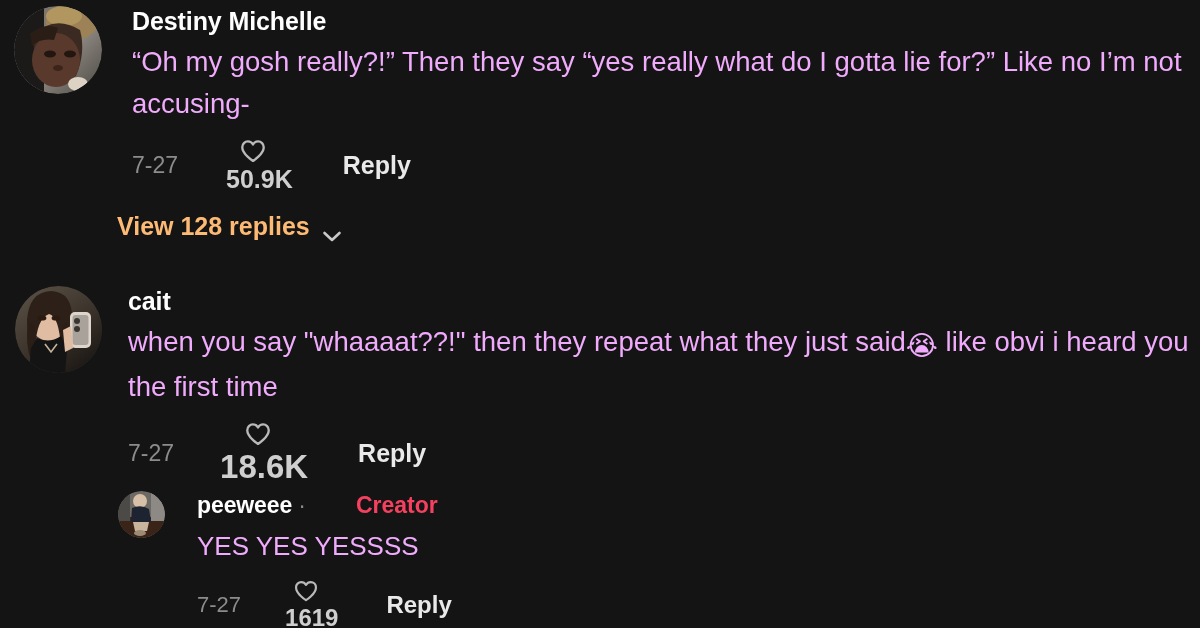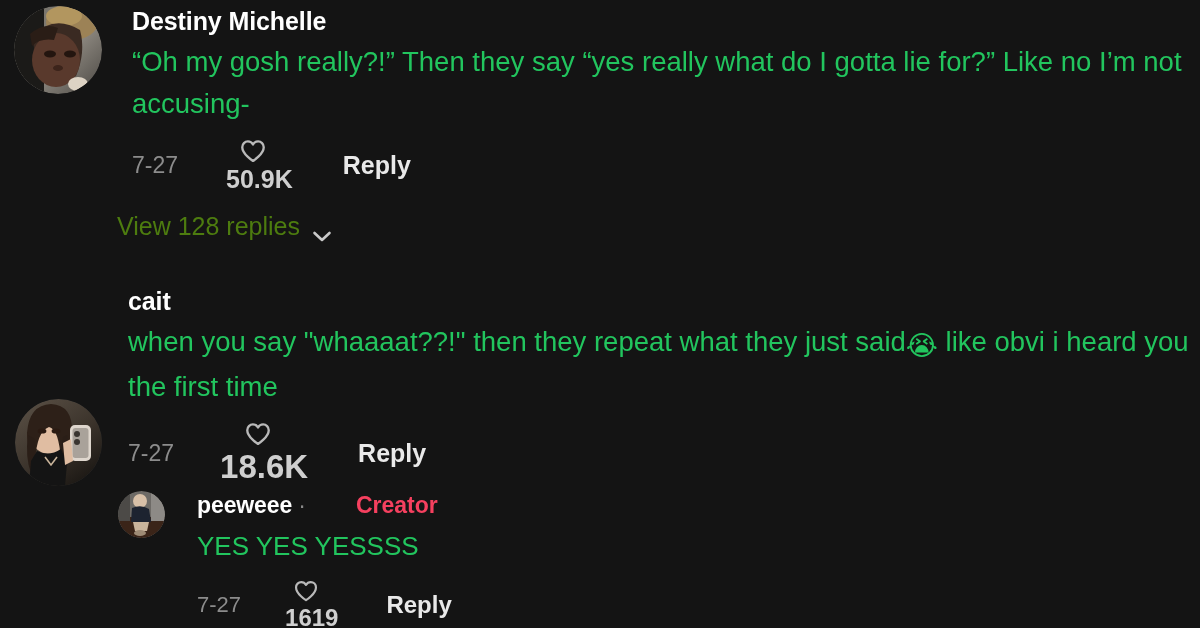--- a/index.html
+++ b/index.html
@@ -64,21 +64,21 @@
     font-weight: normal;
   }
 
   .creator-badge {
     color: #f6405f;
     font-weight: bold;
     margin-left: 44px;
   }
 
   .comment-text {
-    color: #22c55e;
+    color: #f0abfc;
     white-space: pre-wrap;
   }
 
   .emoji {
     font-family: "DejaVu Sans", sans-serif;
     display: inline-block;
     vertical-align: -0.16em;
   }
 
   .meta-row {
@@ -106,22 +106,22 @@
   }
 
   .reply-btn {
     color: #e9e9e9;
     font-weight: bold;
   }
 
   .view-replies {
     display: flex;
     align-items: center;
-    color: #4d7c0f;
-    font-weight: normal;
+    color: #fdba74;
+    font-weight: bold;
     white-space: nowrap;
     justify-content: space-between;
   }
 
   .chevron-icon {
     display: inline-block;
     margin-left: 12px;
   }
 
   
@@ -134,21 +134,21 @@
   #comment-1 .like-group { margin-left: 48px; }
   #comment-1 .heart-icon { width: 28px; height: 28px; margin-right: 12px; }
   #comment-1 .like-count { font-size: 25px; font-weight: bold; }
   #comment-1 .reply-btn { margin-left: 50px; font-size: 25px; }
 
   
   #view-replies-1 { position: absolute; left: 117px; top: 212px; font-size: 25px; }
   #view-replies-1 .chevron-icon { width: 20px; height: 13px; }
 
   
-  #comment-2 { position: absolute; left: 15px; top: 286px; width: 1180px; align-items: flex-end; }
+  #comment-2 { position: absolute; left: 15px; top: 286px; width: 1180px; }
   #comment-2 .avatar { width: 87px; height: 87px; margin-right: 26px; }
   #comment-2 .author { font-size: 25px; line-height: 31px; }
   #comment-2 .comment-text { font-size: 27.5px; line-height: 42px; margin-top: 4px; }
   #comment-2 .meta-row { margin-top: 12px; font-size: 24px; }
   #comment-2 .meta-date { font-size: 23px; }
   #comment-2 .like-group { margin-left: 46px; }
   #comment-2 .heart-icon { width: 28px; height: 28px; margin-right: 12px; }
   #comment-2 .like-count { font-size: 33px; font-weight: bold; }
   #comment-2 .reply-btn { margin-left: 50px; font-size: 25px; }
 

